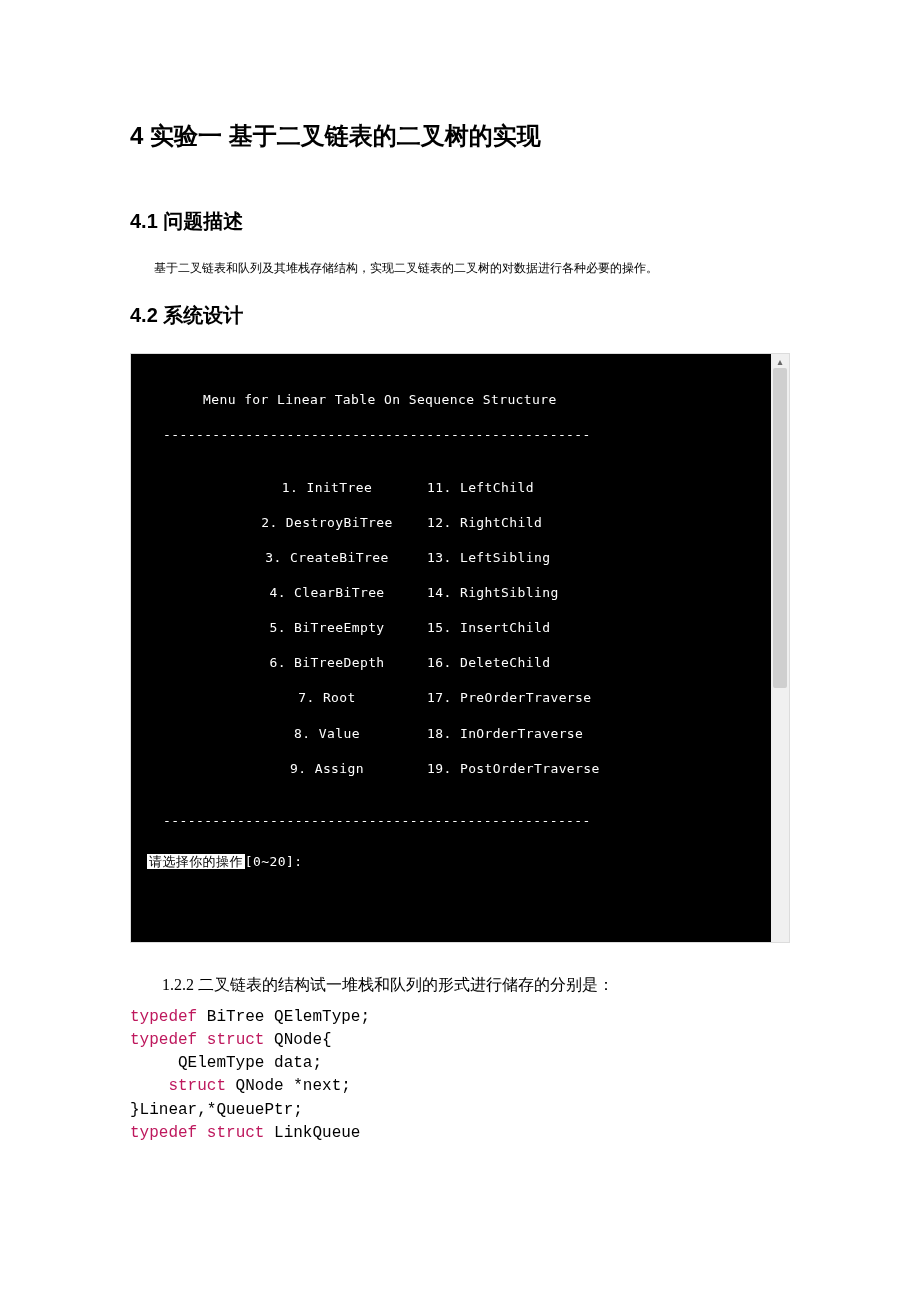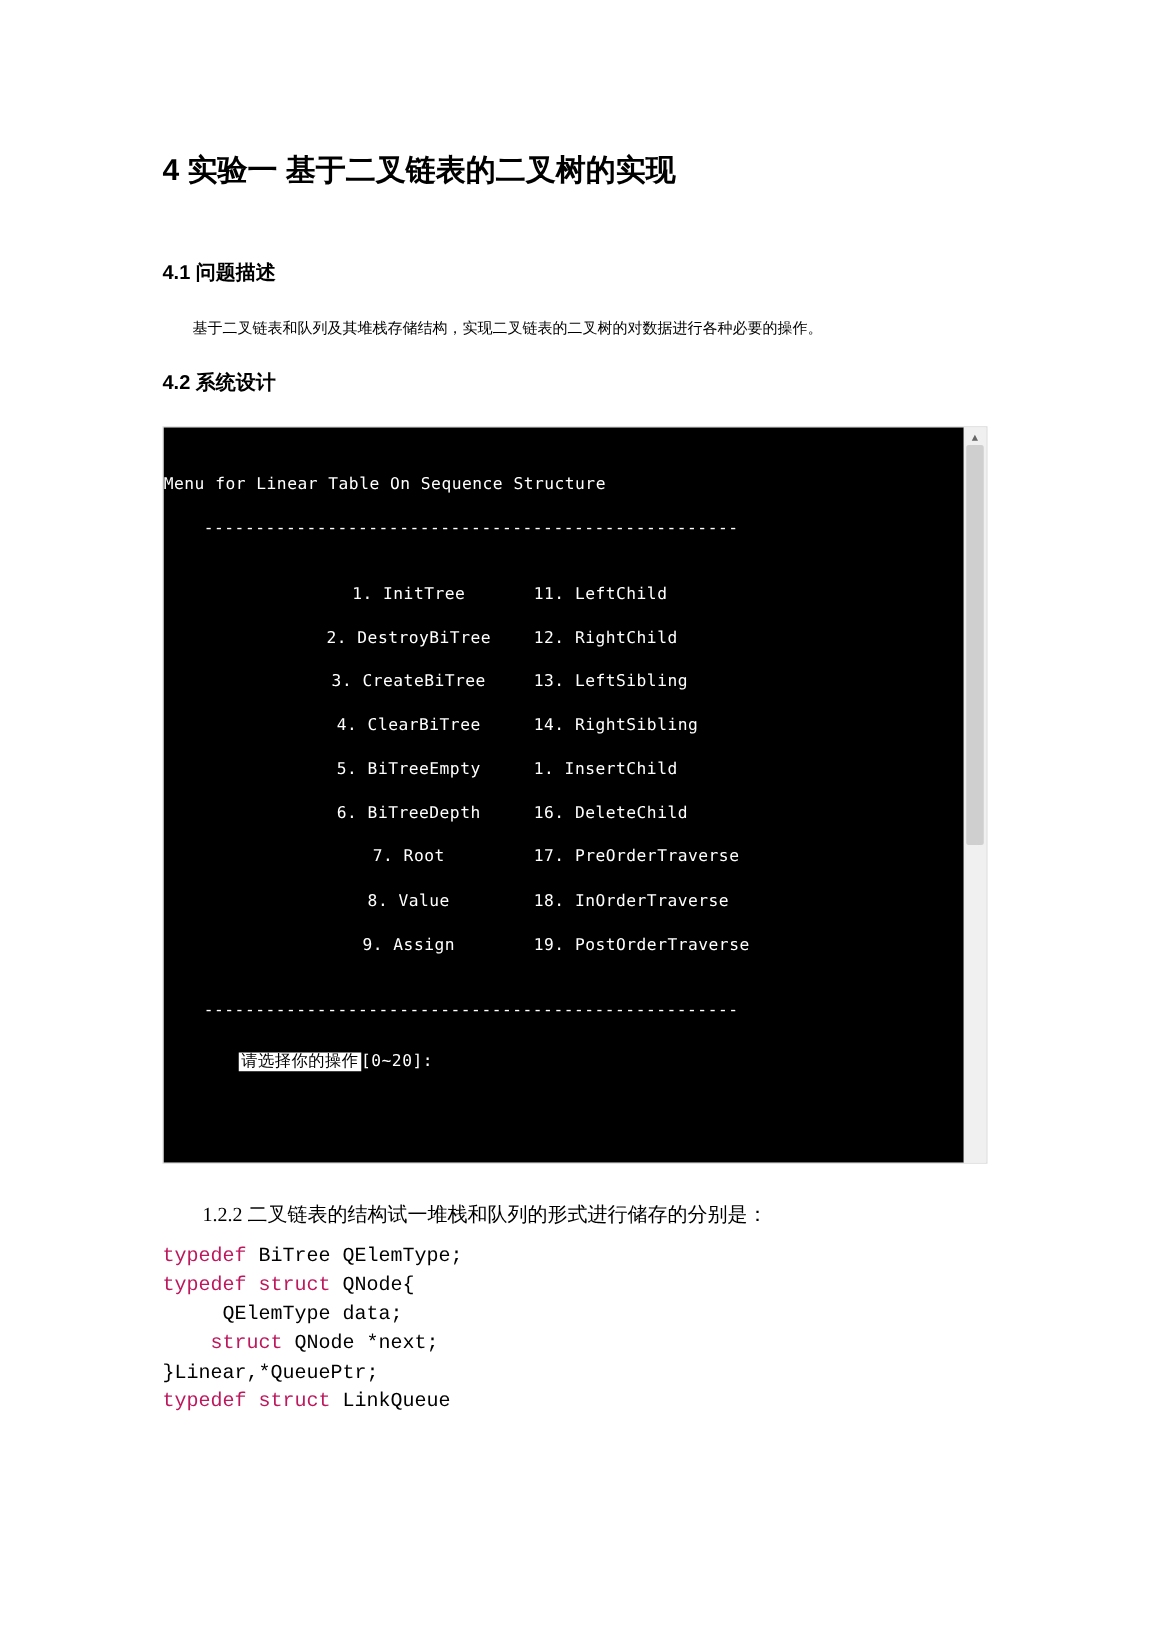--- a/index.html
+++ b/index.html
@@ -15,21 +15,21 @@
   }
   .title {
     text-align: left;
     font-family: "SimHei", "黑体", "Microsoft YaHei", sans-serif;
     font-size: 24px;
     font-weight: bold;
     margin-bottom: 56px;
   }
   .h2 {
     font-family: "SimSun","SimHei", sans-serif;
-    font-size: 16px;
+    font-size: 20px;
     font-weight: bold;
     margin: 18px 0 24px 0;
   }
   .p {
     font-size: 12px;
     line-height: 1.55;
     margin: 0 0 24px 0;
   }
   .p.indent {
     text-indent: 2em;
@@ -51,20 +51,21 @@
     font-family: "Lucida Console", "Consolas", monospace;
     font-size: 13px;
     line-height: 1.35;
     padding: 20px 0 36px 0;
     flex: 1;
     white-space: pre;
     overflow: hidden;
     letter-spacing: 0.4px;
   }
   .console .menu-title {
+    padding-left: 72px;
   }
   .console .rule {
     padding-left: 32px;
     color: #ffffff;
   }
   .console .rows {
     padding-left: 96px;
   }
   .console .row {
     display: flex;
@@ -73,21 +74,20 @@
   .console .col1 { width: 200px; }
   .console .col2 { }
   .console .prompt {
     margin-top: 6px;
     padding-left: 16px;
   }
   .console .prompt .hl {
     background: #ffffff;
     color: #000000;
     padding: 0 2px;
-    margin-left: 44px;
   }
   .scrollbar {
     width: 18px;
     background: #f0f0f0;
     position: relative;
   }
   .scrollbar .arrow {
     position: absolute;
     top: 2px;
     left: 0;
@@ -130,21 +130,21 @@
 
   <div class="console-wrap">
     <div class="console">
 <div class="menu-title">Menu for Linear Table On Sequence Structure</div>
 <div class="rule">----------------------------------------------------</div>
 <div class="rows">
 <div class="row"><span class="col1">1. InitTree</span><span class="col2">11. LeftChild</span></div>
 <div class="row"><span class="col1">2. DestroyBiTree</span><span class="col2">12. RightChild</span></div>
 <div class="row"><span class="col1">3. CreateBiTree</span><span class="col2">13. LeftSibling</span></div>
 <div class="row"><span class="col1">4. ClearBiTree</span><span class="col2">14. RightSibling</span></div>
-<div class="row"><span class="col1">5. BiTreeEmpty</span><span class="col2">1. InsertChild</span></div>
+<div class="row"><span class="col1">5. BiTreeEmpty</span><span class="col2">15. InsertChild</span></div>
 <div class="row"><span class="col1">6. BiTreeDepth</span><span class="col2">16. DeleteChild</span></div>
 <div class="row"><span class="col1">7. Root</span><span class="col2">17. PreOrderTraverse</span></div>
 <div class="row"><span class="col1">8. Value</span><span class="col2">18. InOrderTraverse</span></div>
 <div class="row"><span class="col1">9. Assign</span><span class="col2">19. PostOrderTraverse</span></div>
 </div>
 <div class="rule">----------------------------------------------------</div>
 <div class="prompt"><span class="hl">请选择你的操作</span><span>[0~20]:</span></div>
     </div>
     <div class="scrollbar">
       <div class="arrow">▴</div>

